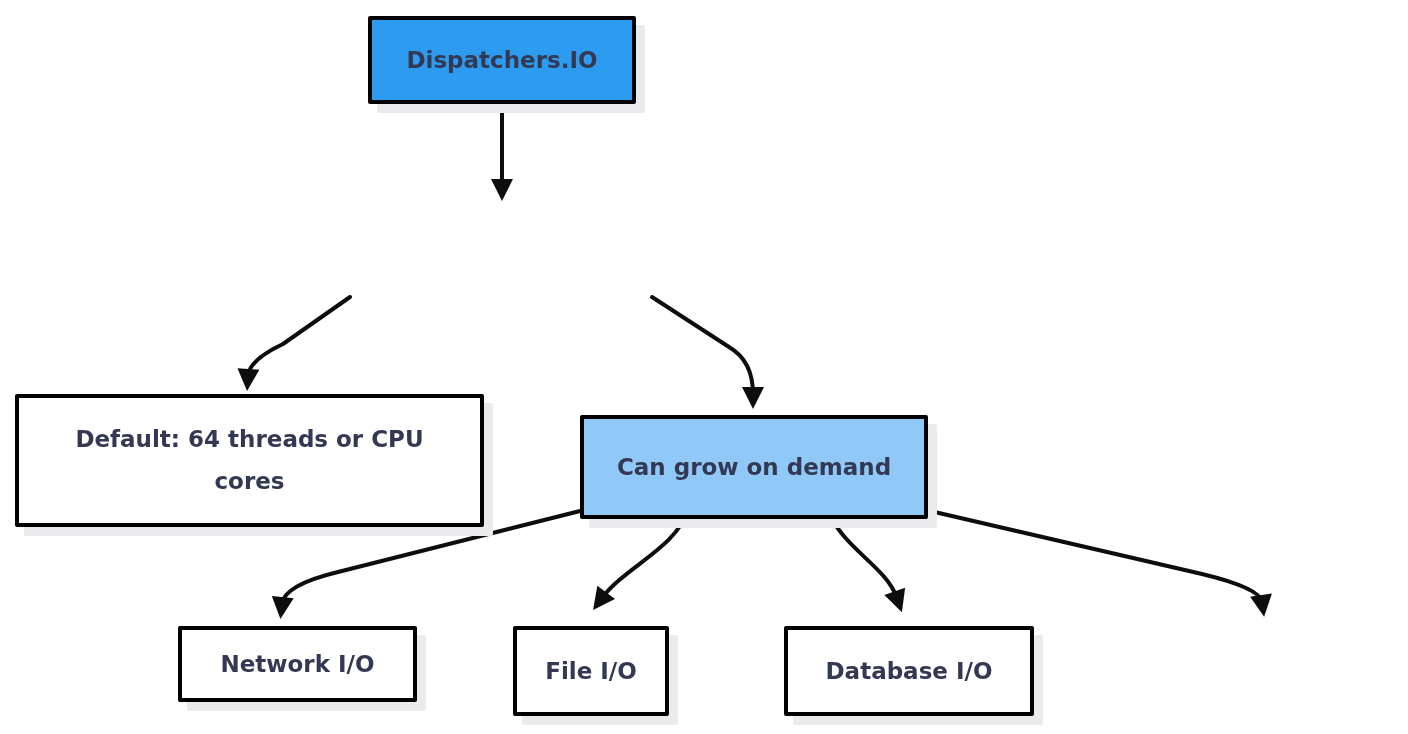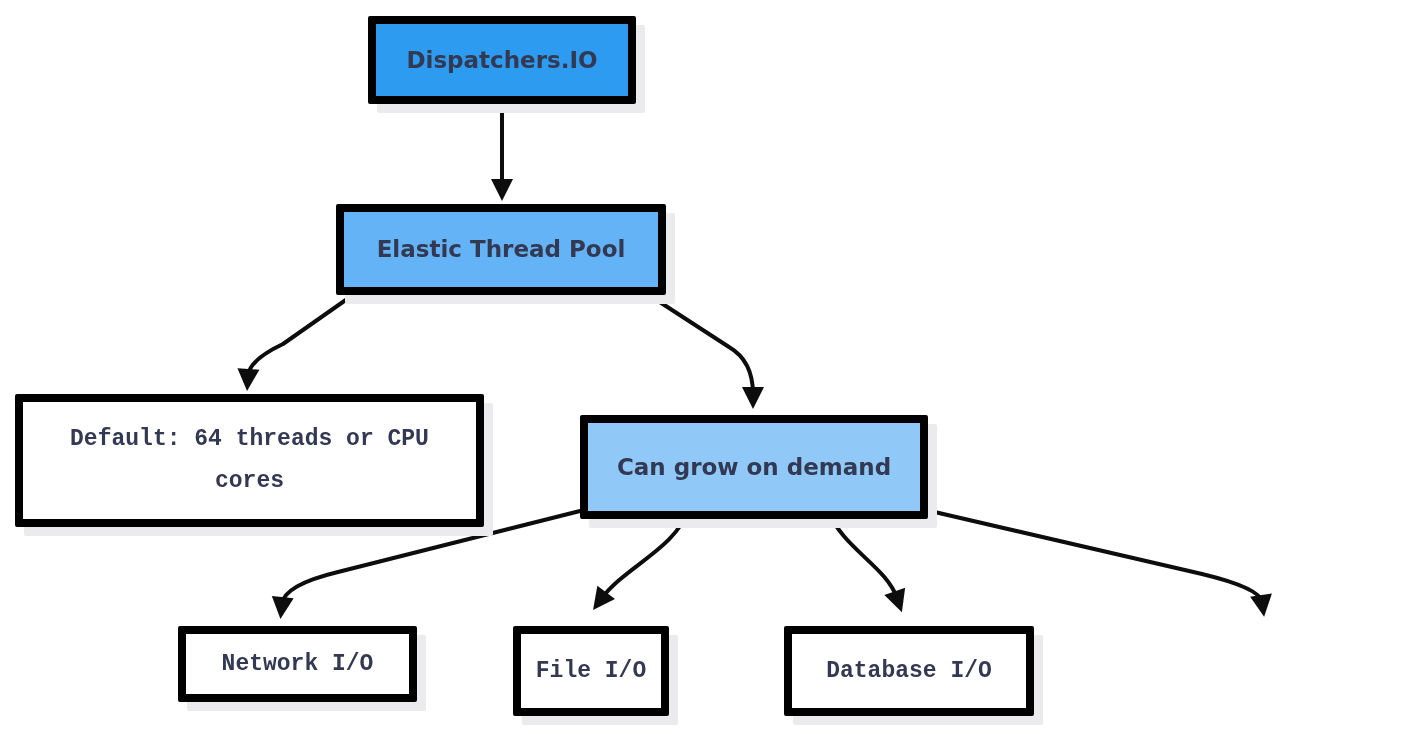--- a/index.html
+++ b/index.html
@@ -19,37 +19,37 @@
     position: absolute;
     left: 0;
     top: 0;
     width: 1408px;
     height: 734px;
     pointer-events: none;
   }
   .node {
     position: absolute;
     box-sizing: border-box;
-    border: 8px solid #000000;
+    border: 4px solid #000000;
     border-radius: 2px;
     background: #ffffff;
     box-shadow: 9px 9px 0 #ebebee;
     display: flex;
     align-items: center;
     justify-content: center;
     text-align: center;
     color: #333952;
     font-size: 23px;
     font-weight: bold;
     line-height: 1.75;
   }
   .fill-primary   { background: #2d9bf0; }
   .fill-secondary { background: #63b3f6; }
   .fill-tertiary  { background: #90c9f8; }
-  .fill-plain     { background: #ffffff; font-family: Liberation Mono, monospace; }
+  .fill-plain     { background: #ffffff; }
 
   .node-dispatchers { left: 368px; top: 16px;  width: 268px; height: 88px; }
   .node-elastic     { left: 336px; top: 204px; width: 330px; height: 91px; }
   .node-default     { left: 15px;  top: 394px; width: 469px; height: 133px; }
   .node-cangrow     { left: 580px; top: 415px; width: 348px; height: 104px; }
   .node-network     { left: 178px; top: 626px; width: 239px; height: 76px; align-items: center; }
   .node-file        { left: 513px; top: 626px; width: 156px; height: 90px; }
   .node-database    { left: 784px; top: 626px; width: 250px; height: 90px; }
   .node-blocking    { left: 1132px; top: 626px; width: 261px; height: 91px; }
 
@@ -74,23 +74,20 @@
       <path d="M 688 510 C 676 548 625 567 602 598" marker-end="url(#arrowhead)"></path>
       <path d="M 828 510 C 842 548 886 566 897 598" marker-end="url(#arrowhead)"></path>
       <path d="M 926 510 L 1202 574 Q 1260 588 1262 602" marker-end="url(#arrowhead)"></path>
     </g>
   </svg>
 
   <div class="node node-dispatchers fill-primary">
     <span>Dispatchers.IO</span>
   </div>
 
-  <div class="node node-elastic fill-secondary">
-    <span>Elastic Thread Pool</span>
-  </div>
 
   <div class="node node-default fill-plain">
     <span>
       <span class="label-line">Default: 64 threads or CPU</span>
       <span class="label-line">cores</span>
     </span>
   </div>
 
   <div class="node node-cangrow fill-tertiary">
     <span>Can grow on demand</span>

